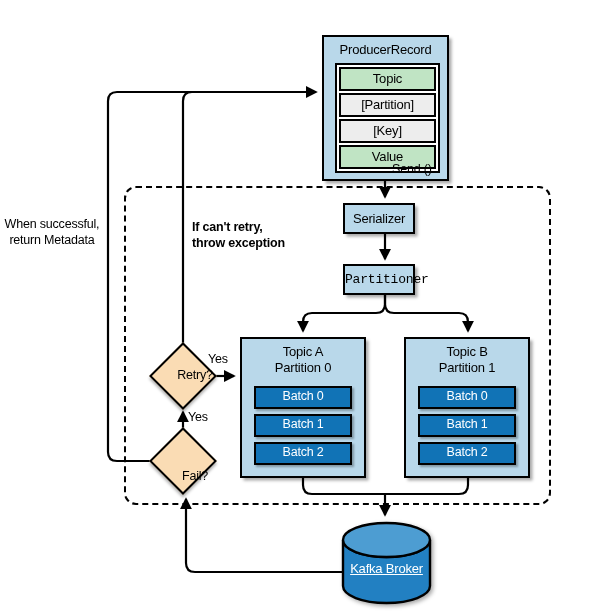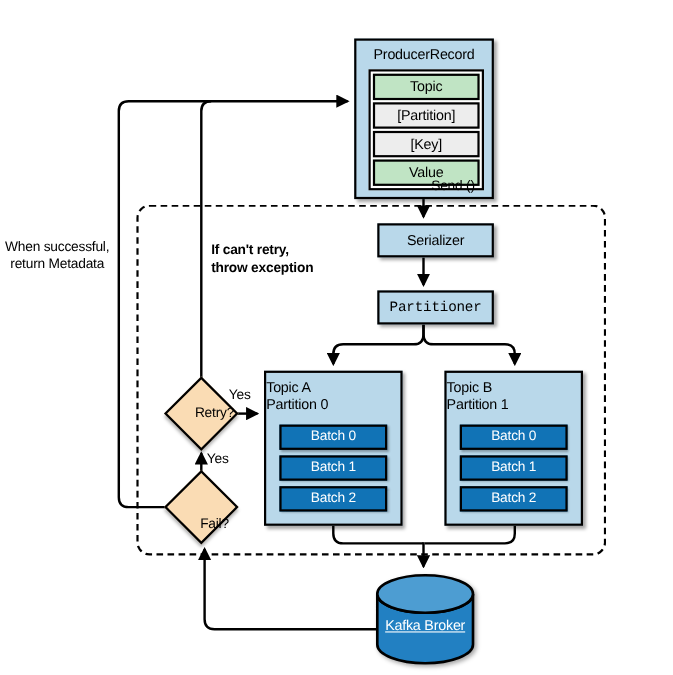--- a/index.html
+++ b/index.html
@@ -29,29 +29,29 @@
   .producer-title{text-align:center;font-size:13px;padding-top:5px;}
   .record-table{position:absolute;left:11px;top:26px;width:105px;background:#fff;
                 border:2px solid #000;padding:2px;box-sizing:border-box;}
   .record-row{height:20px;line-height:20px;border:2px solid #000;margin-bottom:2px;
               text-align:center;font-size:13px;}
   .record-row:last-child{margin-bottom:0;}
   .row-green{background:var(--row-green,#c0e4c4);}
   .row-gray{background:var(--row-gray,#ededed);}
 
   
-  .smallbox{width:106px;height:31px;line-height:27px;text-align:center;font-size:13px;}
+  .smallbox{width:72px;height:31px;line-height:27px;text-align:center;font-size:13px;}
   .serializer{left:343px;top:203px;}
   .partitioner{left:343px;top:264px;font-family:Liberation Mono, monospace;}
 
   
   .topic-box{width:126px;height:141px;}
   .topic-a{left:240px;top:337px;}
   .topic-b{left:404px;top:337px;}
-  .topic-title{font-size:13px;line-height:15.5px;padding-top:5px;margin-bottom:11px;}
+  .topic-title{text-align:center;font-size:13px;line-height:15.5px;padding-top:5px;margin-bottom:11px;}
   .batch{height:19px;line-height:16px;margin:0 12px 5px 12px;border:2px solid #000;
          background:var(--batch-blue,#1173b6);color:#fff;text-align:center;font-size:12.5px;
          box-shadow:1.5px 1.5px 2px rgba(0,0,0,0.3);}
 
   
   .diamond{width:44px;height:44px;transform:rotate(45deg);
            background:var(--diamond-peach,#fadcb4);border:2px solid #000;
            box-shadow:2px 2px 3px rgba(0,0,0,0.3);z-index:3;}
   .diamond-retry{left:159px;top:352px;}
   .diamond-fail{left:159px;top:437px;}

